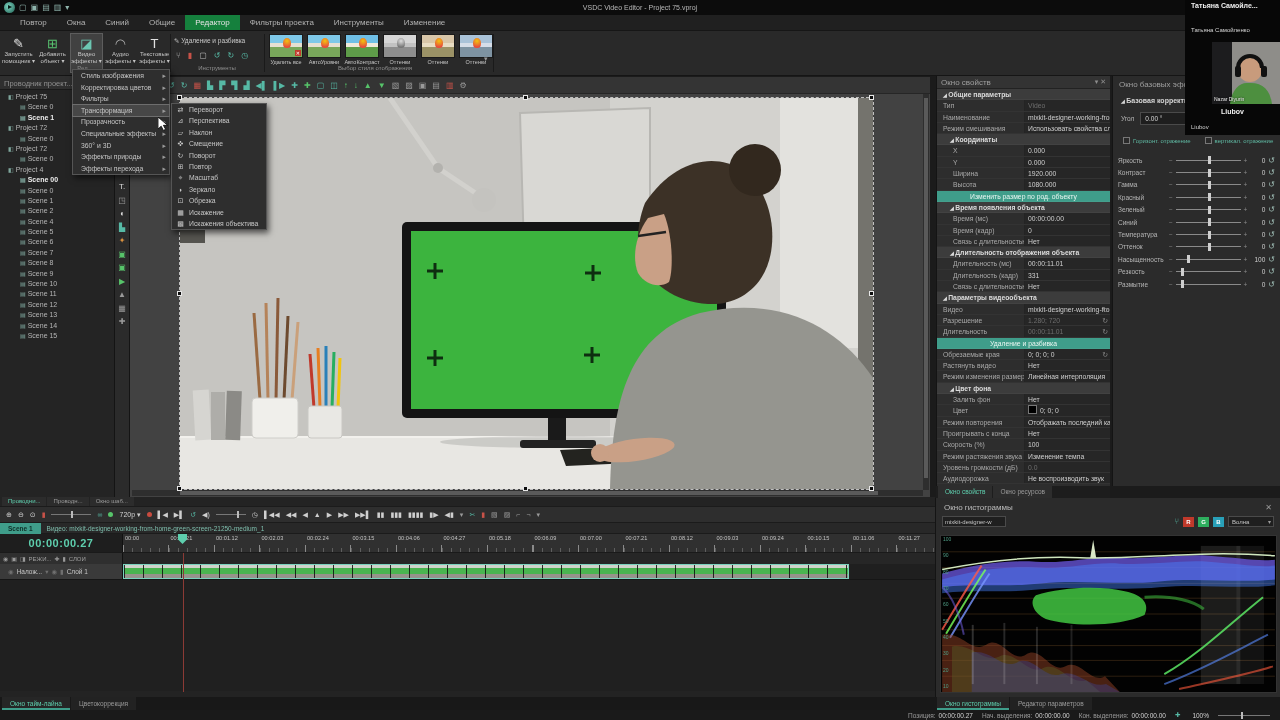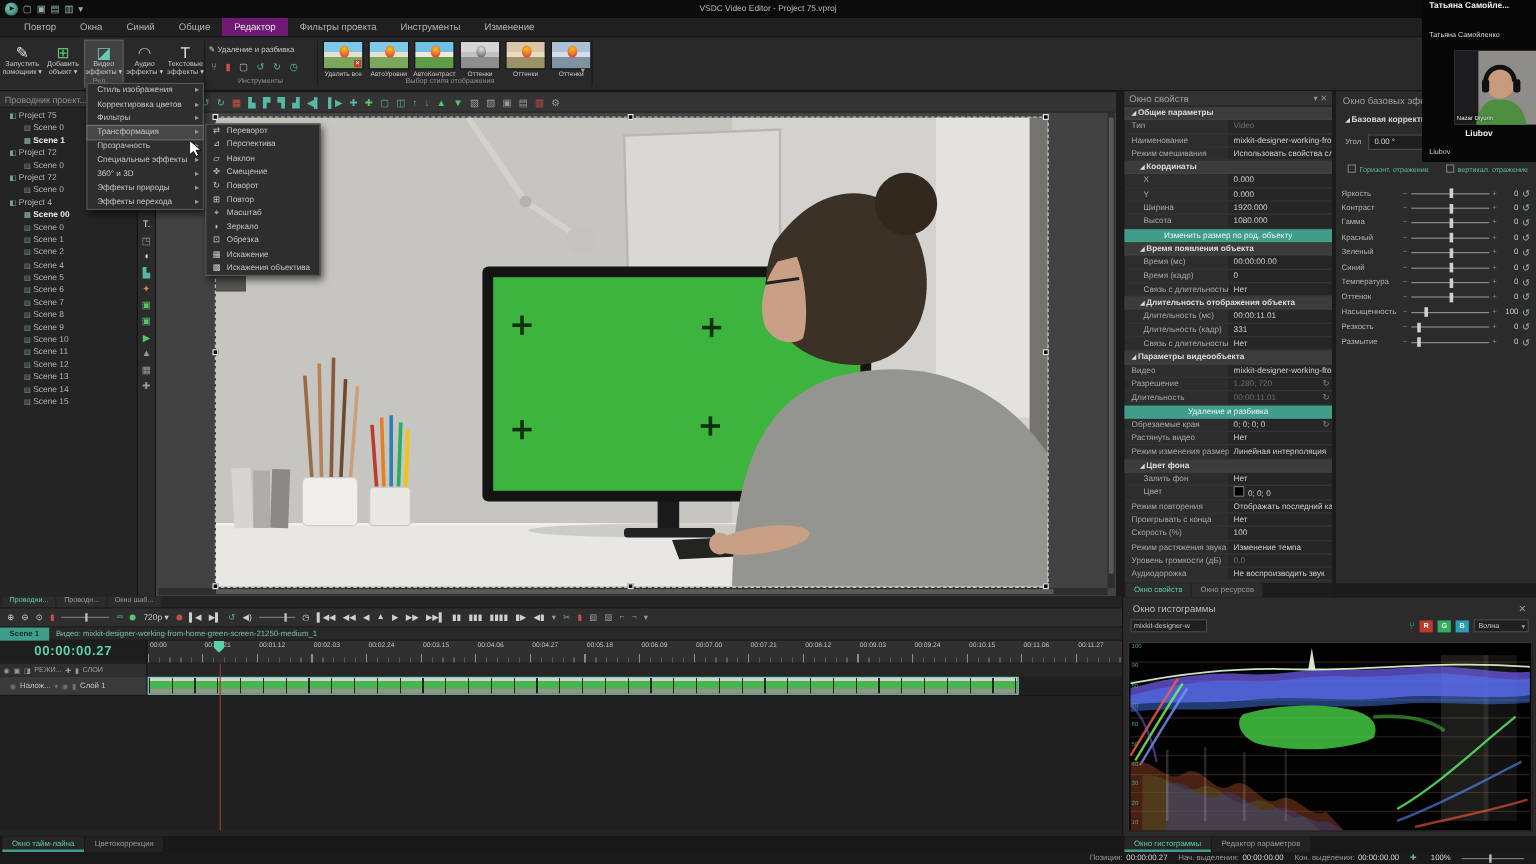--- a/index.html
+++ b/index.html
@@ -12,21 +12,21 @@
 .orange{color:#d8903f}.w{color:#ddd}.dimc{color:#6f6f6f}
 
 .titlebar{left:0;top:0;width:1280px;height:15px;background:#0c0c0c;display:flex;align-items:center;gap:4px;padding:0 4px}
 .logo{width:11px;height:11px;border-radius:50%;background:radial-gradient(circle at 40% 40%,#7fd6c2,#1d5e50);position:relative}
 .logo::after{content:"";position:absolute;left:4px;top:3px;border-left:4px solid #071c17;border-top:2.5px solid transparent;border-bottom:2.5px solid transparent}
 .tb-ic{font-size:8px;color:#8fb5ad}
 .tb-title{position:absolute;left:50%;transform:translateX(-50%);font-size:7px;color:#b9b9b9;white-space:nowrap}
 
 .menubar{left:0;top:15px;width:1280px;height:16px;background:#202020;display:flex;align-items:stretch;padding-left:10px;border-bottom:1px solid #161616}
 .menu-item{padding:3px 10px 0 10px;font-size:8px;color:#b3b3b3;cursor:default}
-.menu-item.active{background:#701a75;color:#e2e2e2}
+.menu-item.active{background:#15803d;color:#e2e2e2}
 
 .ribbon{left:0;top:31px;width:1280px;height:45px;background:#292929;border-bottom:1px solid #151515}
 .bigbtns{position:absolute;left:2px;top:2px;display:flex;gap:1px}
 .bigbtn{width:33px;height:40px;display:flex;flex-direction:column;align-items:center;justify-content:flex-start;padding-top:2px;border:1px solid transparent}
 .bigbtn.pressed{background:#414141;border-color:#5d5d5d}
 .bigbtn .bicon{font-size:13px;line-height:15px}
 .bigbtn .bl{font-size:6px;line-height:7px;color:#c5c5c5;white-space:nowrap}
 .ic-white{color:#e0e0e0}.ic-green{color:#58c470}.ic-teal{color:#6cc7b2}.ic-gray{color:#aaa}
 .grp-label{position:absolute;font-size:6px;color:#8f8f8f;text-align:center}
 .vsep{position:absolute;top:3px;height:38px;width:1px;background:#1a1a1a}

